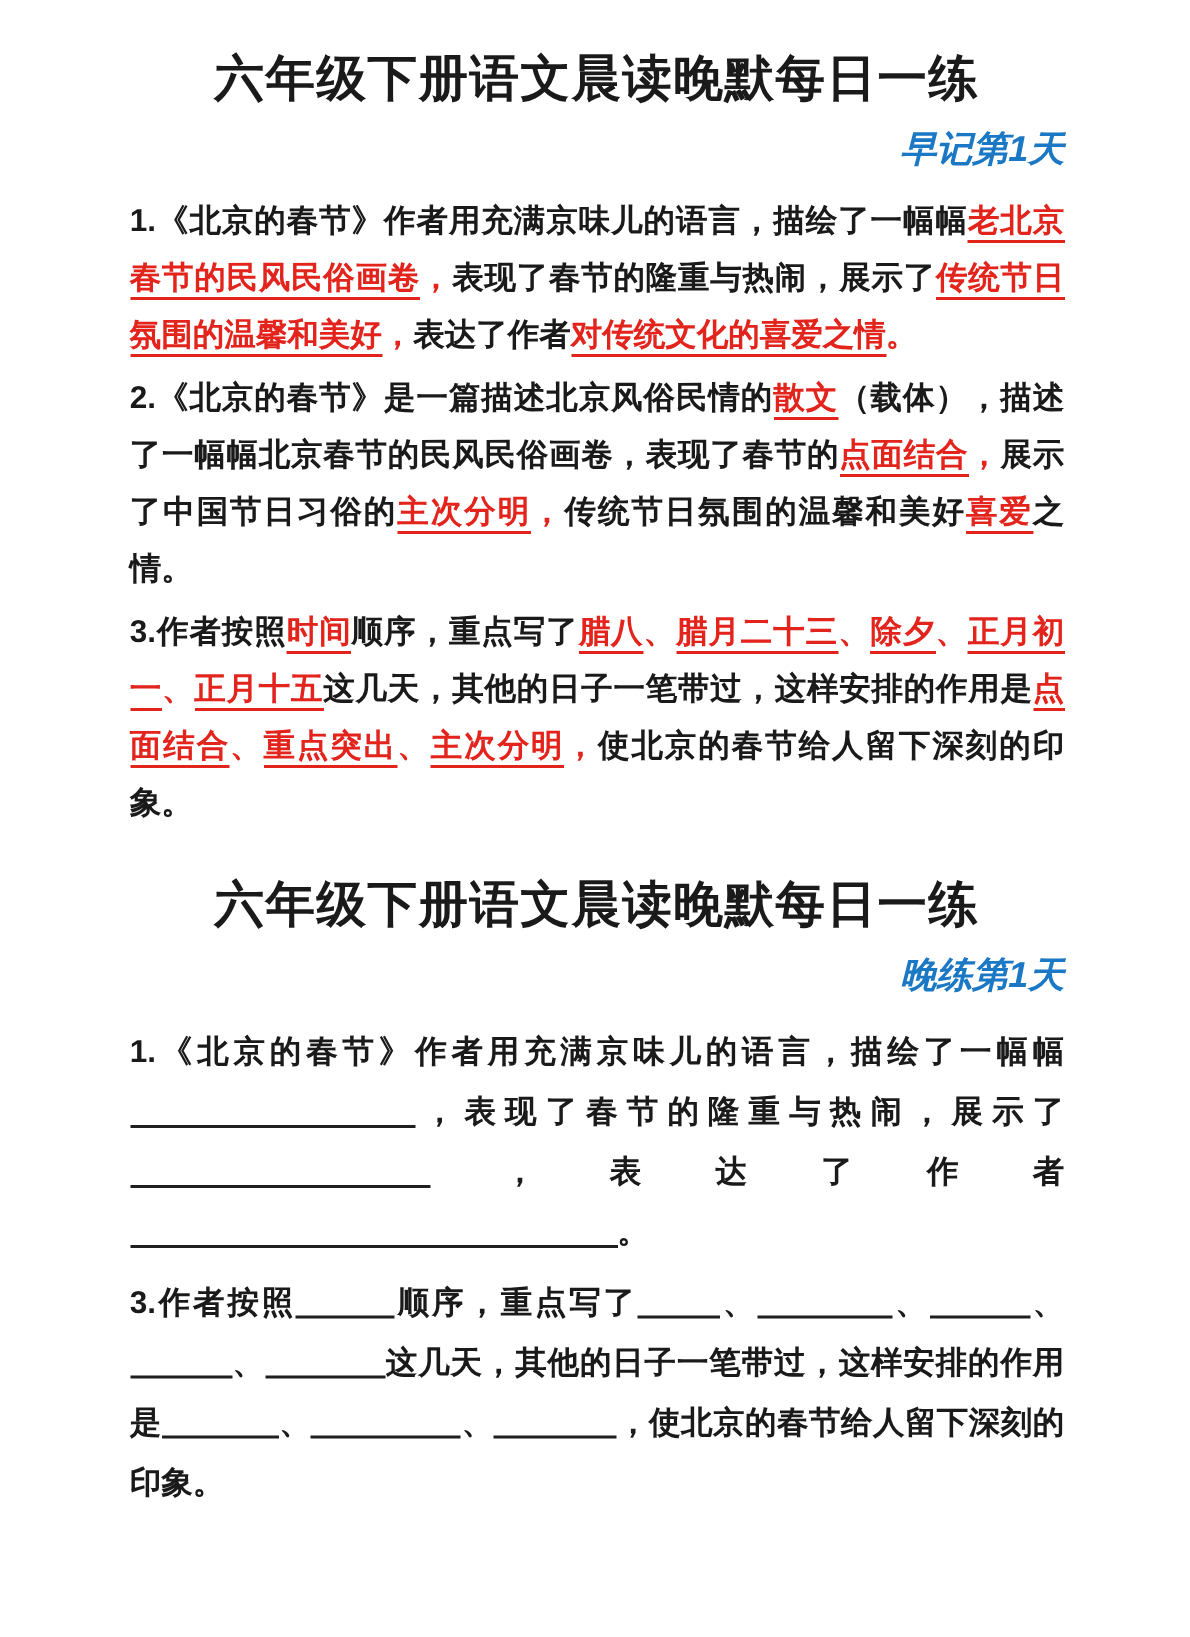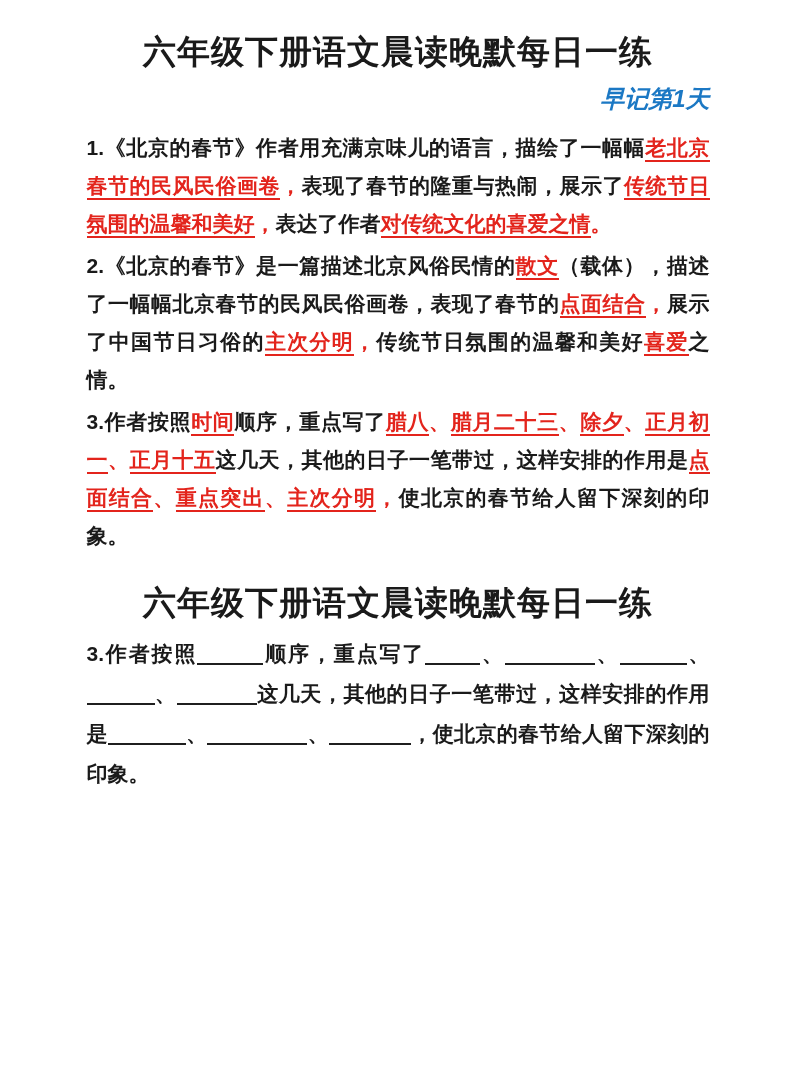--- a/index.html
+++ b/index.html
@@ -72,18 +72,20 @@
     <h2 class="subtitle">早记第1天</h2>
     <div class="paras paras-morning">
         <p class="para"><span>1.《北京的春节》作者用充满京味儿的语言，描绘了一幅幅</span><span class="red">老北京春节的民风民俗画卷</span><span class="redp">，</span><span>表现了春节的隆重与热闹，展示了</span><span class="red">传统节日氛围的温馨和美好</span><span class="redp">，</span><span>表达了作者</span><span class="red">对传统文化的喜爱之情</span><span class="redp">。</span></p>
         <p class="para"><span>2.《北京的春节》是一篇描述北京风俗民情的</span><span class="red">散文</span><span>（载体），描述了一幅幅北京春节的民风民俗画卷，表现了春节的</span><span class="red">点面结合</span><span class="redp">，</span><span>展示了中国节日习俗的</span><span class="red">主次分明</span><span class="redp">，</span><span>传统节日氛围的温馨和美好</span><span class="red">喜爱</span><span>之情。</span></p>
         <p class="para"><span>3.作者按照</span><span class="red">时间</span><span>顺序，重点写了</span><span class="red">腊八</span><span class="redp">、</span><span class="red">腊月二十三</span><span class="redp">、</span><span class="red">除夕</span><span class="redp">、</span><span class="red">正月初一</span><span class="redp">、</span><span class="red">正月十五</span><span>这几天，其他的日子一笔带过，这样安排的作用是</span><span class="red">点面结合</span><span class="redp">、</span><span class="red">重点突出</span><span class="redp">、</span><span class="red">主次分明</span><span class="redp">，</span><span>使北京的春节给人留下深刻的印象。</span></p>
       </div>
   </section>
 
   <section class="section-evening">
     <h1 class="title">六年级下册语文晨读晚默每日一练</h1>
+    <h2 class="subtitle">晚练第1天</h2>
     <div class="paras paras-evening">
+        <p class="para"><span>1.《北京的春节》作者用充满京味儿的语言，描绘了一幅幅</span><span class="blank" style="width: 190px;"></span><span>，表现了春节的隆重与热闹，展示了</span><span class="blank" style="width: 200px;"></span><span>，表达了作者</span><span class="blank" style="width: 325px;"></span><span>。</span></p>
         <p class="para"><span>3.作者按照</span><span class="blank" style="width: 66px;"></span><span>顺序，重点写了</span><span class="blank" style="width: 55px;"></span><span>、</span><span class="blank" style="width: 90px;"></span><span>、</span><span class="blank" style="width: 67px;"></span><span>、</span><span class="blank" style="width: 68px;"></span><span>、</span><span class="blank" style="width: 80px;"></span><span>这几天，其他的日子一笔带过，这样安排的作用是</span><span class="blank" style="width: 78px;"></span><span>、</span><span class="blank" style="width: 100px;"></span><span>、</span><span class="blank" style="width: 82px;"></span><span>，使北京的春节给人留下深刻的印象。</span></p>
       </div>
   </section>
 
 </div>
 
 </body></html>

